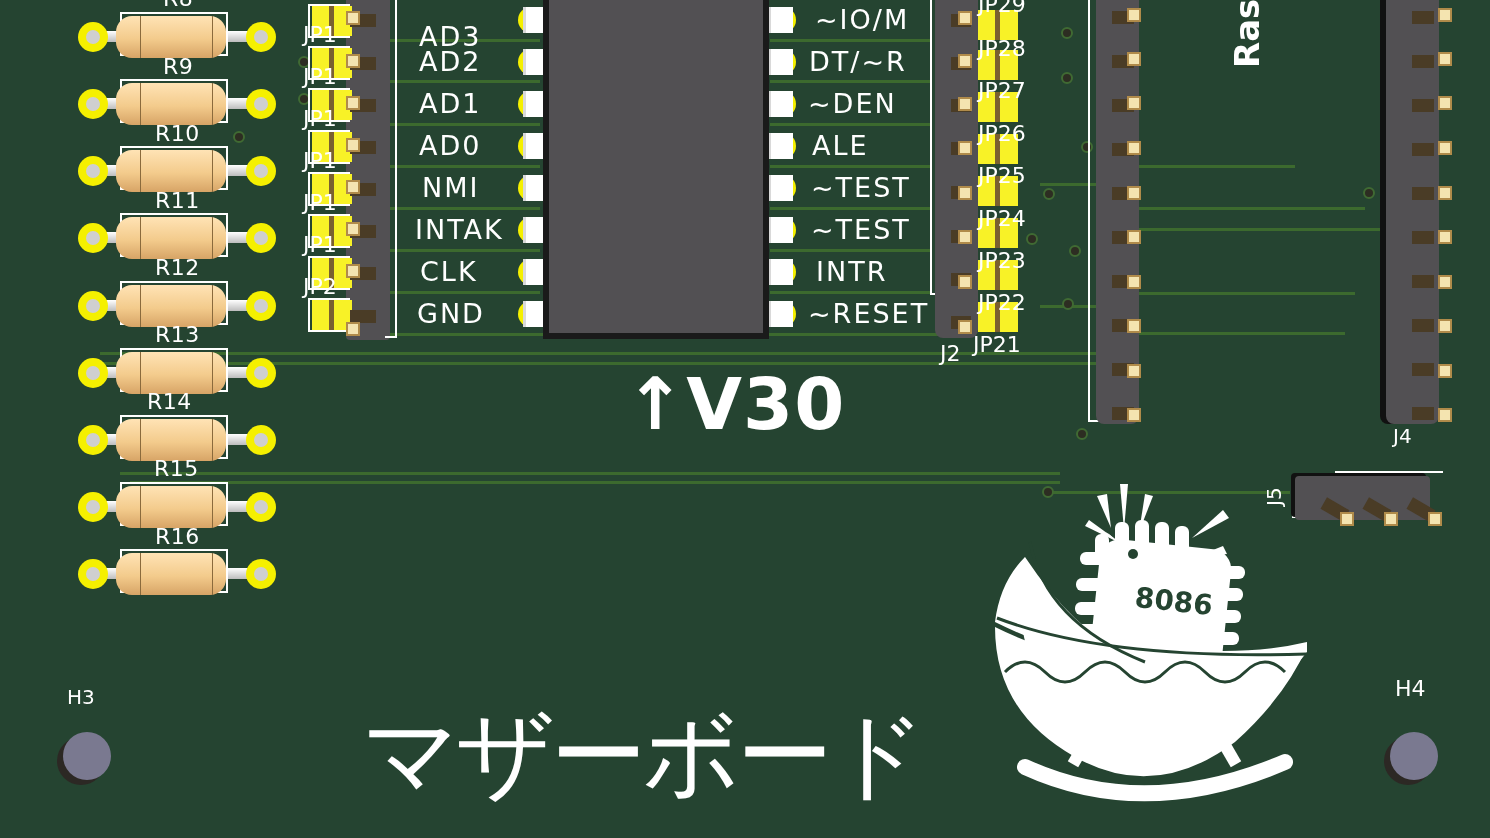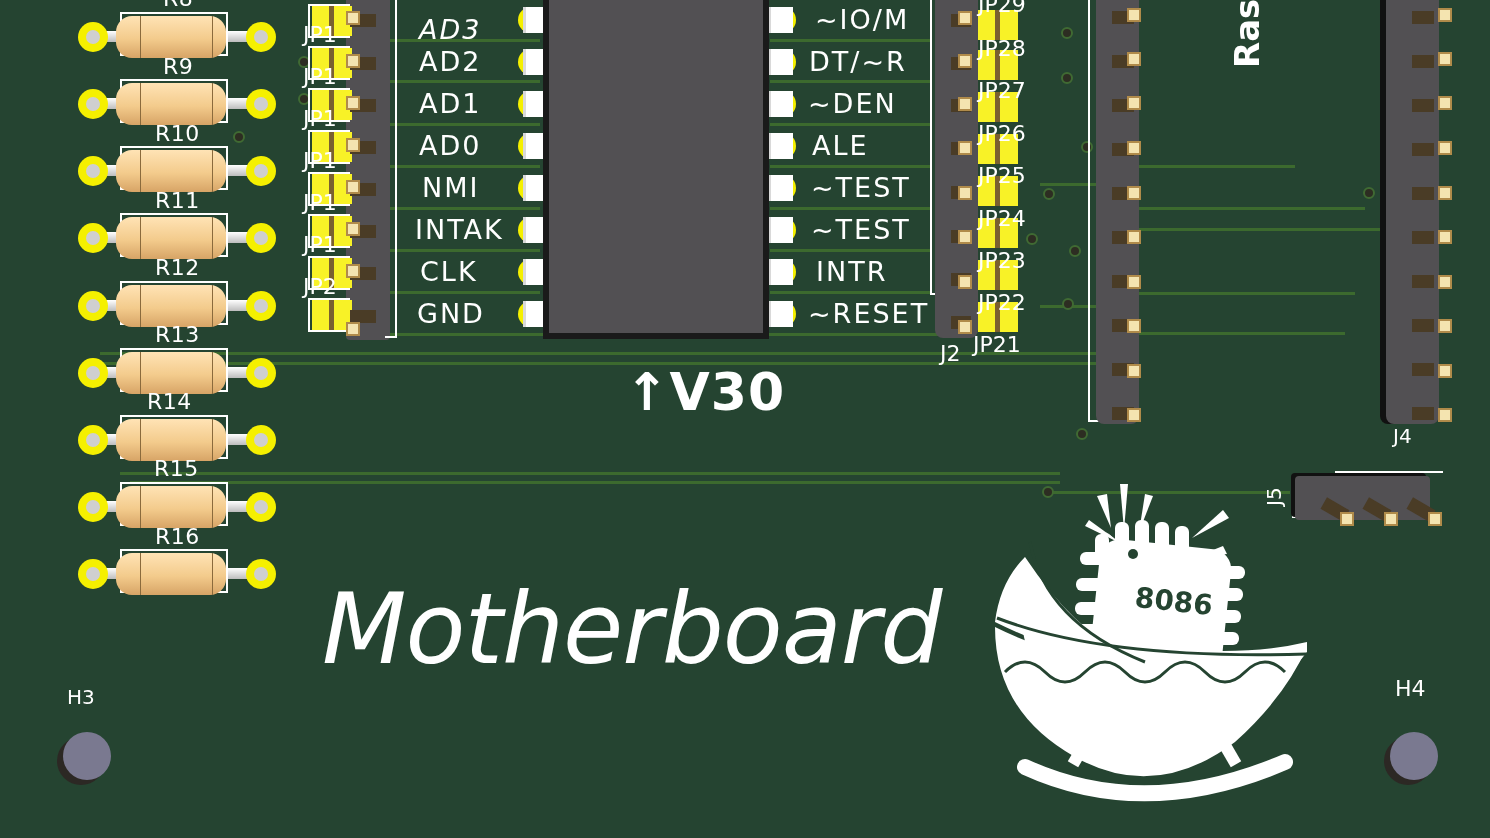--- a/index.html
+++ b/index.html
@@ -223,21 +223,21 @@
     <div class="silk jplabel" style="left:303px;top:24px;">JP1</div>
     <div class="silk jplabel" style="left:303px;top:66px;">JP1</div>
     <div class="silk jplabel" style="left:303px;top:108px;">JP1</div>
     <div class="silk jplabel" style="left:303px;top:150px;">JP1</div>
     <div class="silk jplabel" style="left:303px;top:192px;">JP1</div>
     <div class="silk jplabel" style="left:303px;top:234px;">JP1</div>
     <div class="silk jplabel" style="left:303px;top:276px;">JP2</div>
   </div>
 
   <div class="layer">
-    <div class="silk pinlabel" style="left:419px;top:16px;font-style:italic;">AD3</div>
+    <div class="silk pinlabel" style="left:419px;top:23px;">AD3</div>
     <div class="silk pinlabel" style="left:419px;top:48px;">AD2</div>
     <div class="silk pinlabel" style="left:419px;top:90px;">AD1</div>
     <div class="silk pinlabel" style="left:419px;top:132px;">AD0</div>
     <div class="silk pinlabel" style="left:422px;top:174px;">NMI</div>
     <div class="silk pinlabel" style="left:415px;top:216px;">INTAK</div>
     <div class="silk pinlabel" style="left:420px;top:258px;">CLK</div>
     <div class="silk pinlabel" style="left:417px;top:300px;">GND</div>
   </div>
 
   <div class="layer">
@@ -391,23 +391,23 @@
     <div class="header" style="left:1295px;top:476px;width:135px;height:44px;border-radius:4px;box-shadow:-4px -3px 0 #111;"></div>
     <div class="pinbar" style="left:1322px;top:503px;width:26px;transform:rotate(30deg);"></div>
       <div class="pin" style="left:1340px;top:512px;"></div>
     <div class="pinbar" style="left:1364px;top:503px;width:26px;transform:rotate(30deg);"></div>
       <div class="pin" style="left:1384px;top:512px;"></div>
     <div class="pinbar" style="left:1408px;top:503px;width:26px;transform:rotate(30deg);"></div>
       <div class="pin" style="left:1428px;top:512px;"></div>
     <div class="silk" style="left:1264px;top:506px;font-size:20px;transform:rotate(-90deg);transform-origin:left top;">J5</div>
   </div>
 
-  <div class="handwrite" style="left:625px;top:362px;font-size:52px;font-weight:bold;letter-spacing:1px;">↑V30</div>
-
-  <div class="handwrite" style="left:322px;top:572px;font-size:98px;font-style:italic;letter-spacing:-1px;">Motherboard</div>
+  <div class="handwrite" style="left:625px;top:362px;font-size:72px;font-weight:bold;letter-spacing:1px;">↑V30</div>
+
+  <div class="handwrite" style="left:362px;top:692px;font-size:96px;letter-spacing:-4px;">マザーボード</div>
 
   <div class="layer" style="left:985px;top:482px;">
     <svg width="330" height="330" viewBox="0 0 330 330">
 
       <polygon points="135,2 143,2 139,48" fill="#fff"></polygon>
       <polygon points="112,14 122,12 126,46" fill="#fff"></polygon>
       <polygon points="160,12 168,14 154,50" fill="#fff"></polygon>
       <polygon points="100,44 104,38 137,62" fill="#fff"></polygon>
       <polygon points="120,50 124,52 145,70" fill="#fff"></polygon>
       <polygon points="238,28 244,36 207,56" fill="#fff"></polygon>

